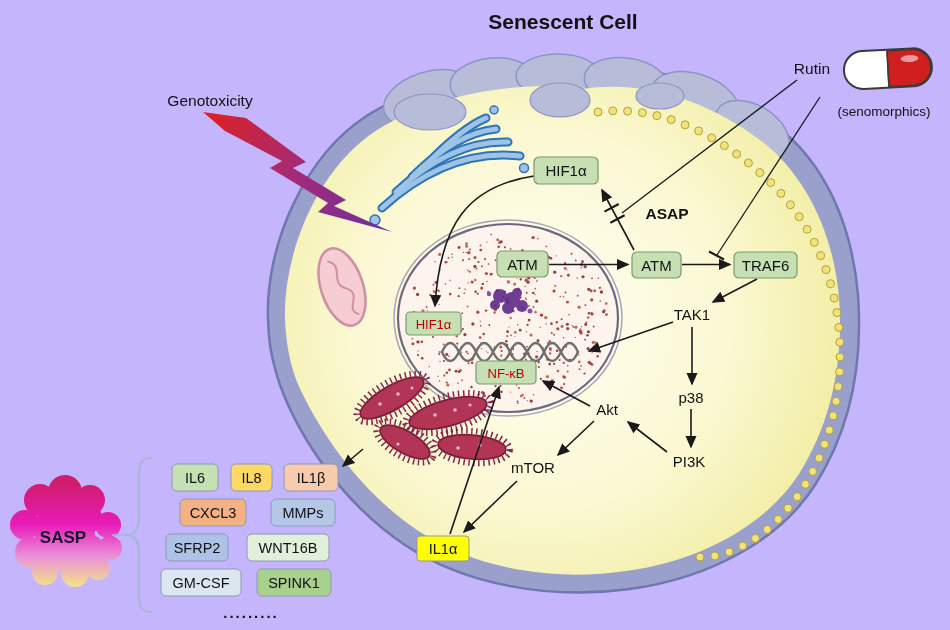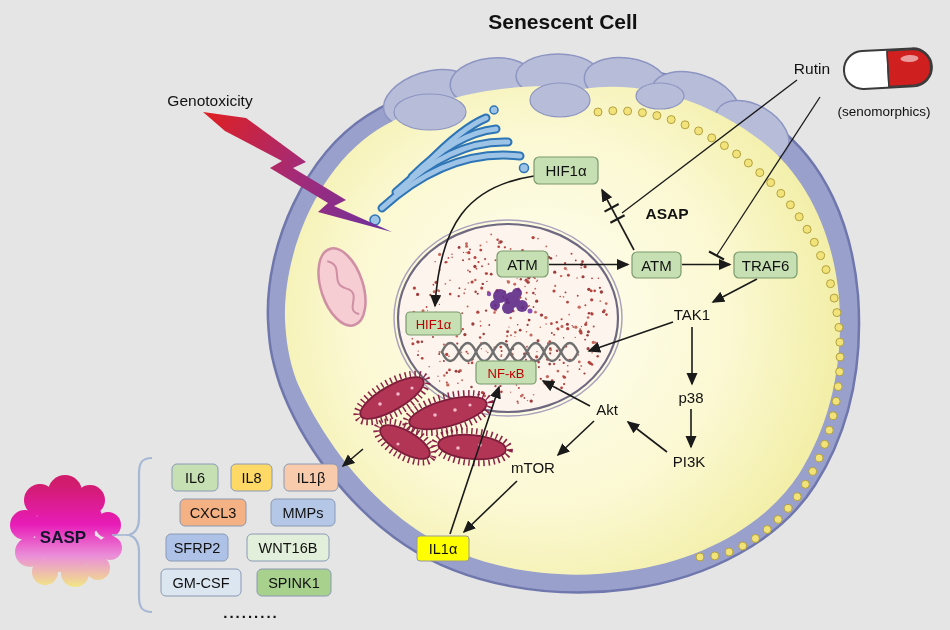--- a/index.html
+++ b/index.html
@@ -1,16 +1,16 @@
 <!DOCTYPE html>
 <html><head>
 <meta charset="utf-8">
 <style>
   html,body{margin:0;padding:0;background:#ffffff;}
-  #stage{position:relative;width:950px;height:630px;background:#e5e5e5;overflow:hidden;
+  #stage{position:relative;width:950px;height:630px;background:#c4b5fd;overflow:hidden;
          font-family:"Liberation Sans",sans-serif;}
   svg text{font-family:"Liberation Sans",sans-serif;}
   .tx{fill:#111111;}
   .mid{text-anchor:middle;}
   .end{text-anchor:end;}
   .b{font-weight:bold;}
   .t21{font-size:21px;}
   .t15{font-size:15.5px;}
   .t15n{font-size:15px;}
   .t14{font-size:14.5px;}

